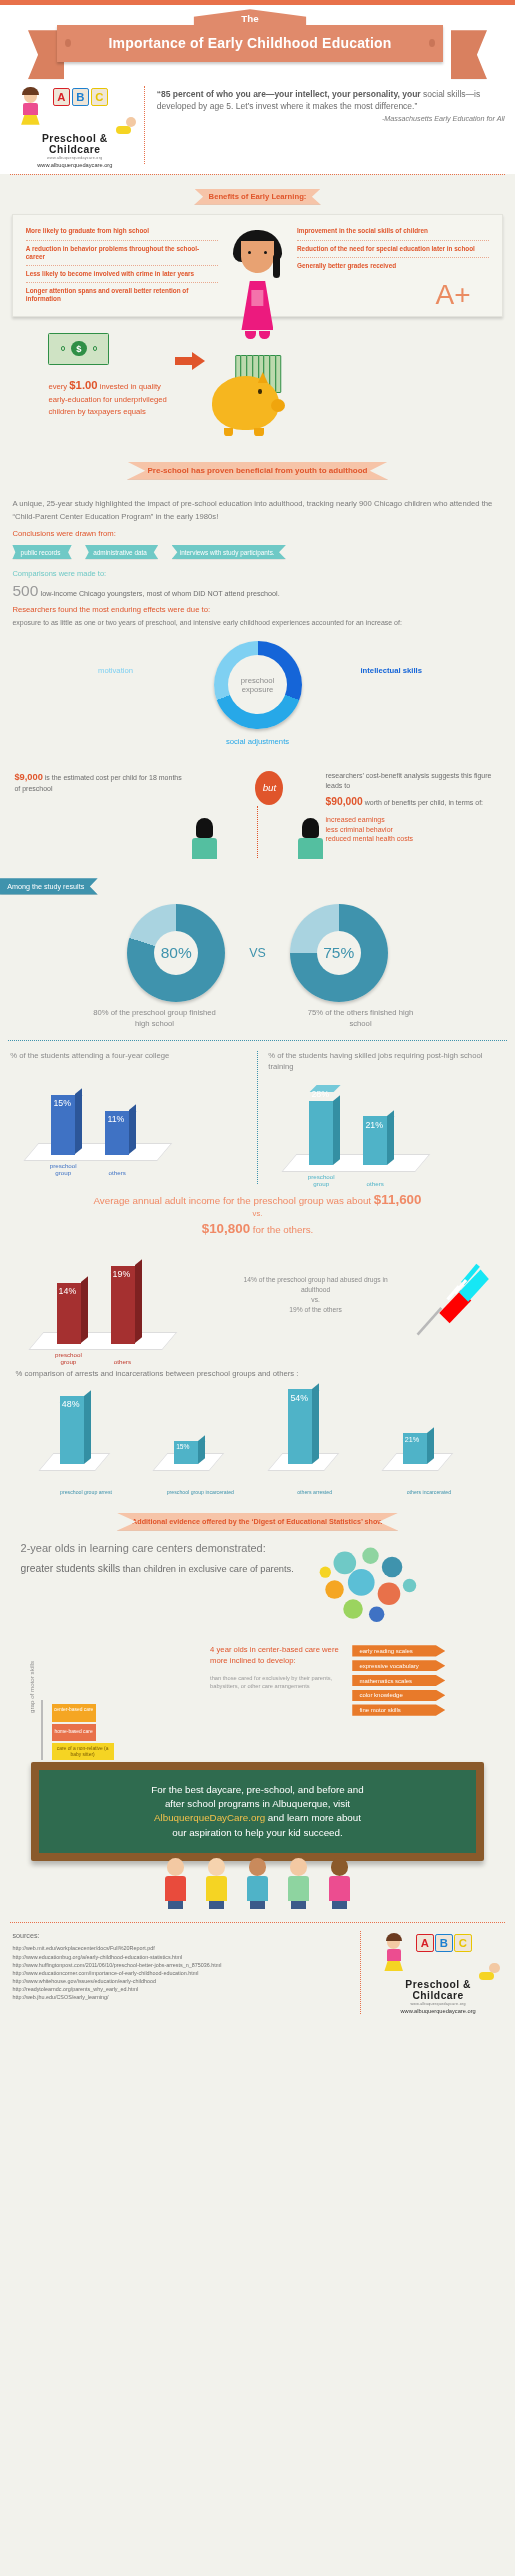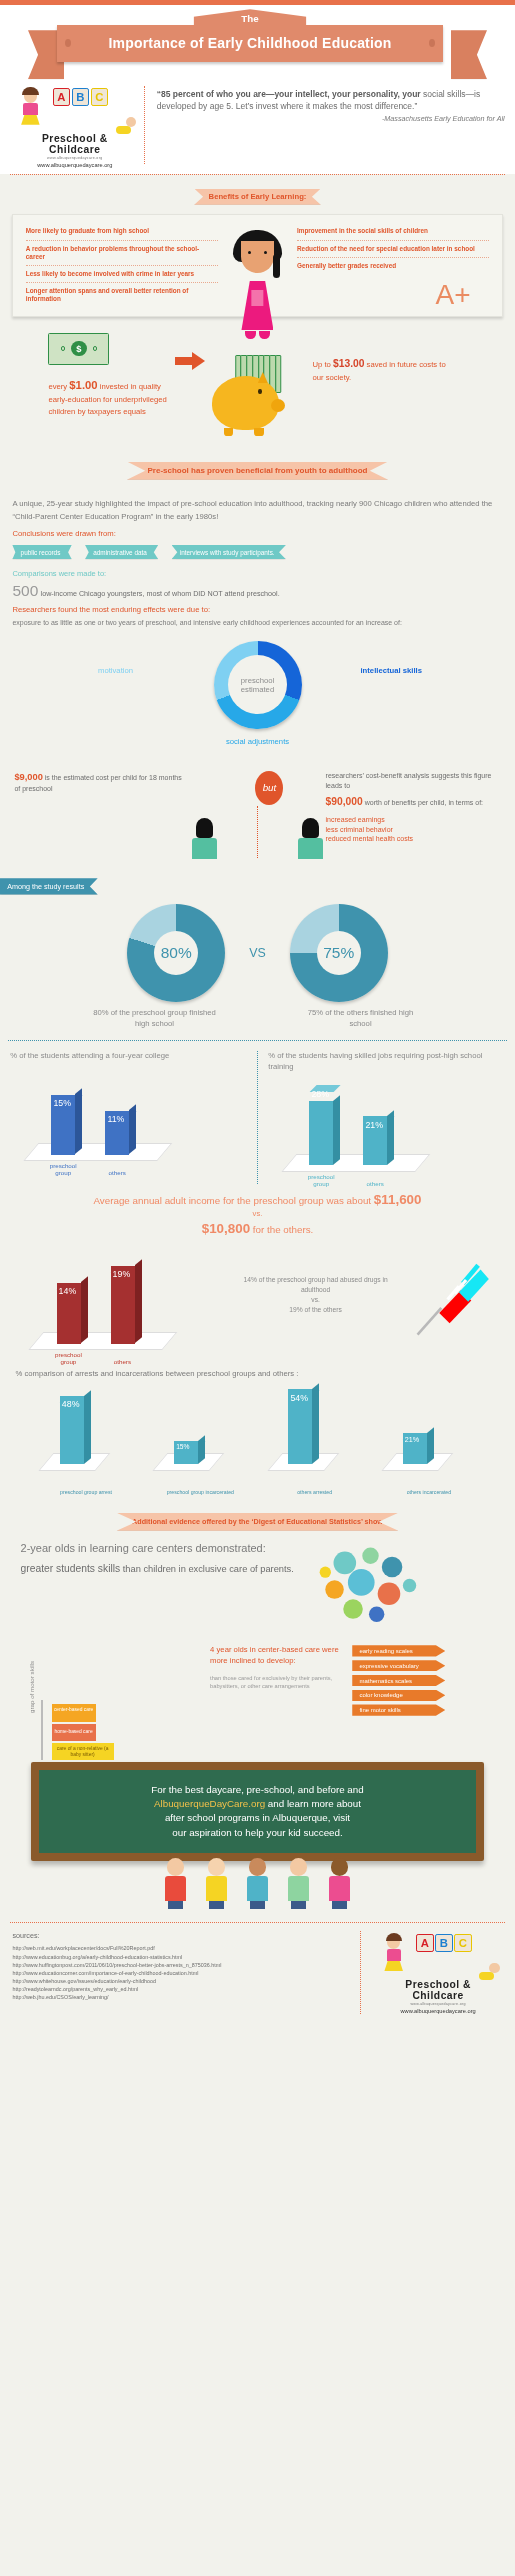--- a/index.html
+++ b/index.html
@@ -371,23 +371,20 @@
         </div>
         <div class="piggy" style="margin-top:26px;">
           <span class="ear"></span>
             <span class="snout"></span>
             <span class="eye"></span>
           <span class="leg" style="left:11.3px;"></span>
             <span class="leg" style="right:15.5px;"></span>
         </div>
       </div>
 
-      <div class="right-text" style="width:134px;padding-top:23px;">
-        <span>Up to </span><b>$13.00</b><span> saved in future costs to our society.</span>
-      </div>
     </div>
   </div>
 
   <div class="center" style="margin-top:15.5px;position:relative;">
     <span class="banner both" style="font-size:8px;padding:4.6px 20.6px;">Pre-school has proven beneficial from youth to adulthood</span>
   </div>
 
   <div class="study">
     <p class="body" style="margin-top:13.4px;">A unique, 25-year study highlighted the impact of pre-school education into adulthood, tracking  nearly 900 Chicago children who attended the “Child-Parent Center Education Program” in the early 1980s!</p>
     <div class="orange-head">Conclusions were drawn from:</div>
@@ -405,21 +402,21 @@
     <p class="body" style="font-size:7px;margin-top:3.1px;">exposure to as little as one or two years of preschool, and intensive early childhood experiences accounted for an increase of:</p>
   </div>
 
   <div class="donut-wrap">
     <span class="lab motiv">motivation</span>
     <span class="lab intel">intellectual skills</span>
     <div class="donut">
       <div class="hole">
         <div>
           <div>preschool</div>
-          <div>estimated</div>
+          <div>exposure</div>
         </div>
       </div>
     </div>
     <span class="lab social">social adjustments</span>
   </div>
 
   <div class="but-sec">
     <div class="but-left">
       <b>$9,000</b><span> is the estimated cost per child for 18 months of preschool</span>
     </div>
@@ -657,24 +654,24 @@
         <span class="arrow-pill">mathematics scales</span>
         <span class="arrow-pill">color knowledge</span>
         <span class="arrow-pill">fine motor skills</span>
       </div>
     </div>
   </div>
 
   <div class="board-wrap">
     <div class="board">
       <div>For the best daycare, pre-school, and before and</div>
+      <div>after school programs in Albuquerque, visit</div>
       <div>
         <span class="hl">AlbuquerqueDayCare.org</span><span> and learn more about</span>
       </div>
-      <div>after school programs in Albuquerque, visit</div>
       <div>our aspiration to help your kid succeed.</div>
     </div>
     <div class="kids-row">
       <div class="kid">
           <div class="head" style="background:#f3c9a3;"></div>
           <div class="body" style="background:#e94b3c;"></div>
           <div class="legs"></div>
         </div>
       <div class="kid">
           <div class="head" style="background:#f6d3ae;"></div>

